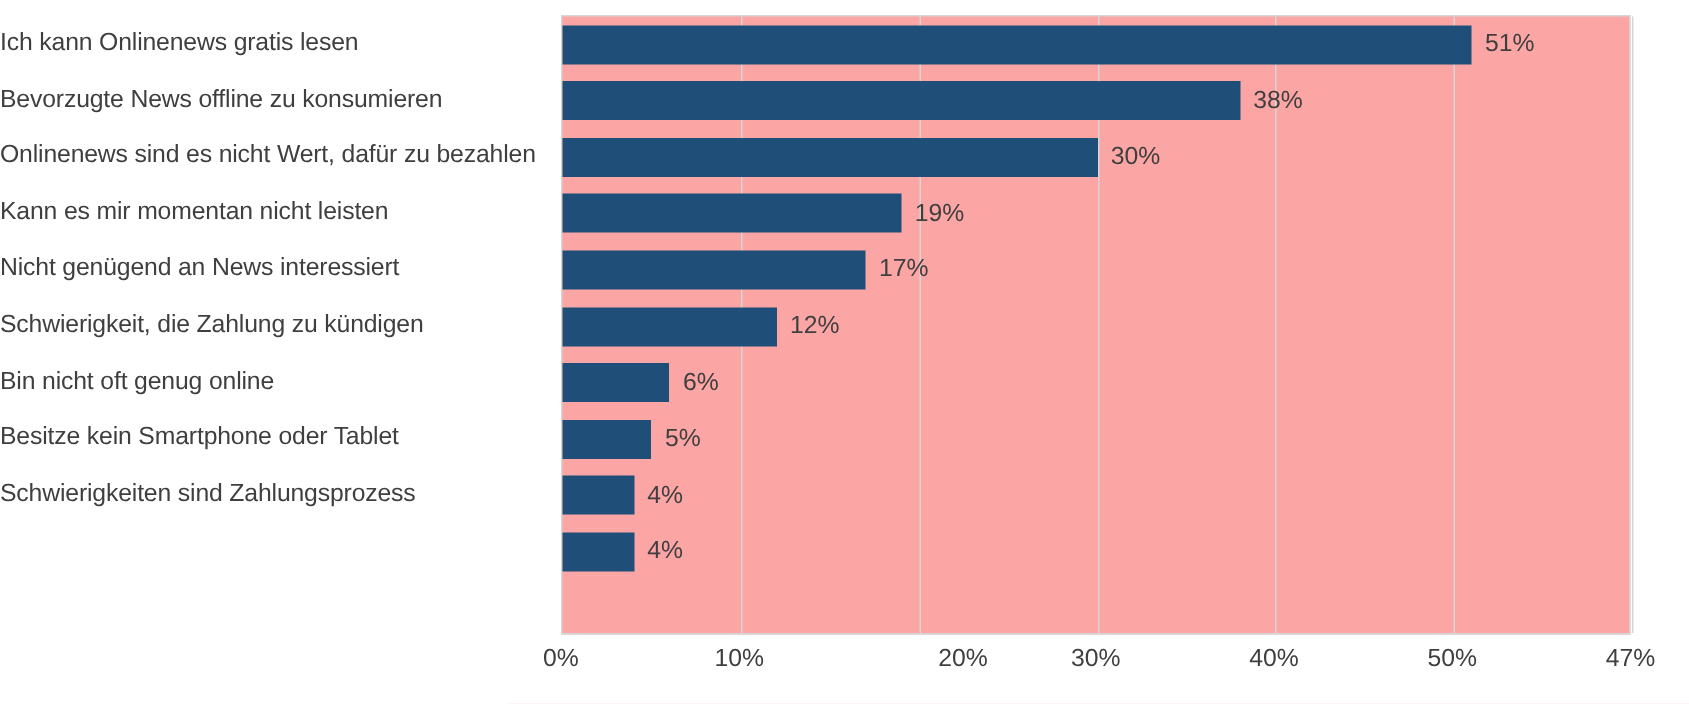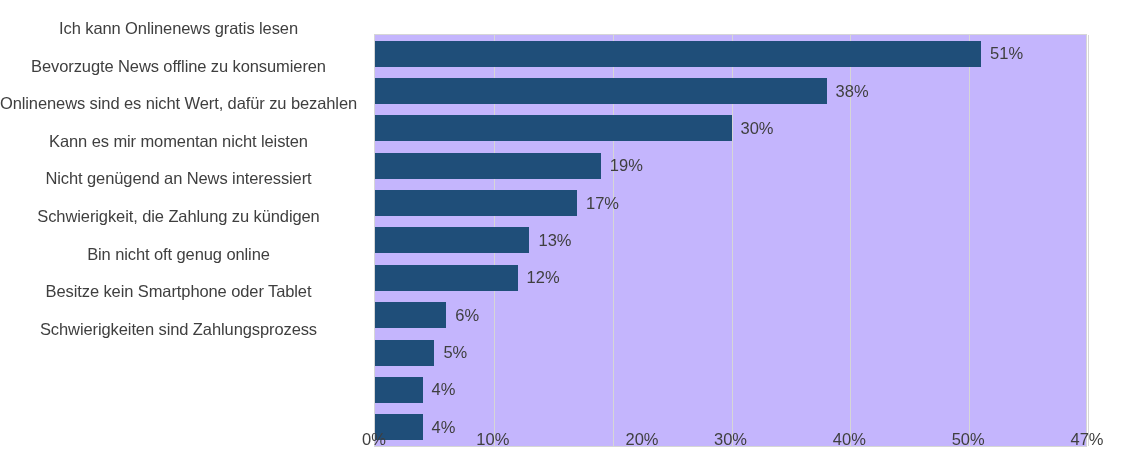--- a/index.html
+++ b/index.html
@@ -29,42 +29,41 @@
     width: 366px;
     height: 413px;
     display: flex;
     flex-direction: column;
     justify-content: flex-start;
   }
   .cat-row {
     height: 37.55px;
     display: flex;
     align-items: center;
-    justify-content: center;
+    justify-content: flex-start;
     padding-right: 9px;
     box-sizing: border-box;
   }
   .cat-label {
     font-size: 16.5px;
     color: #3f3f3f;
     white-space: nowrap;
     letter-spacing: -0.1px;
   }
 
   
   .plot {
     position: absolute;
     left: 374px;
     top: 10px;
     width: 713px;
     height: 413px;
     border: 1px solid #d6d6d6;
     box-sizing: border-box;
-    background: #c4b5fd;
-    margin-top: 24px;
+    background: #fca5a5;
   }
   .gridlines {
     position: absolute;
     inset: 0;
     pointer-events: none;
   }
   .gridline {
     position: absolute;
     top: 0;
     bottom: 0;
@@ -170,24 +169,20 @@
           <div class="bar" style="width: 356.5px; background: rgb(31, 78, 121);"></div>
           <span class="bar-value">30%</span>
         </div>
         <div class="bar-row">
           <div class="bar" style="width: 225.783px; background: rgb(31, 78, 121);"></div>
           <span class="bar-value">19%</span>
         </div>
         <div class="bar-row">
           <div class="bar" style="width: 202.017px; background: rgb(31, 78, 121);"></div>
           <span class="bar-value">17%</span>
-        </div>
-        <div class="bar-row">
-          <div class="bar" style="width: 154.483px; background: rgb(31, 78, 121);"></div>
-          <span class="bar-value">13%</span>
         </div>
         <div class="bar-row">
           <div class="bar" style="width: 142.6px; background: rgb(31, 78, 121);"></div>
           <span class="bar-value">12%</span>
         </div>
         <div class="bar-row">
           <div class="bar" style="width: 71.3px; background: rgb(31, 78, 121);"></div>
           <span class="bar-value">6%</span>
         </div>
         <div class="bar-row">

